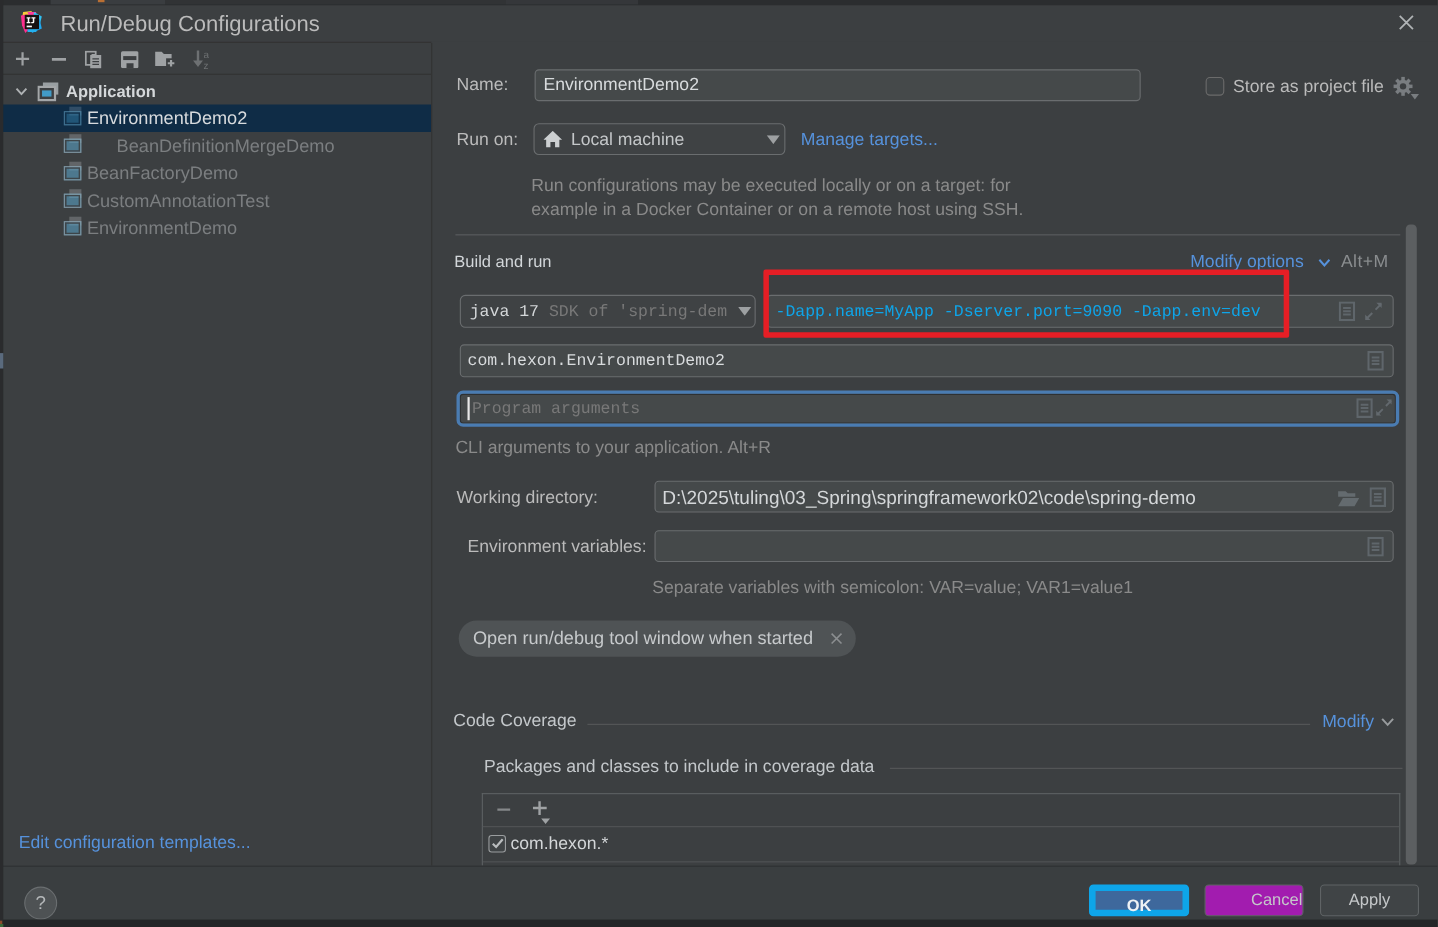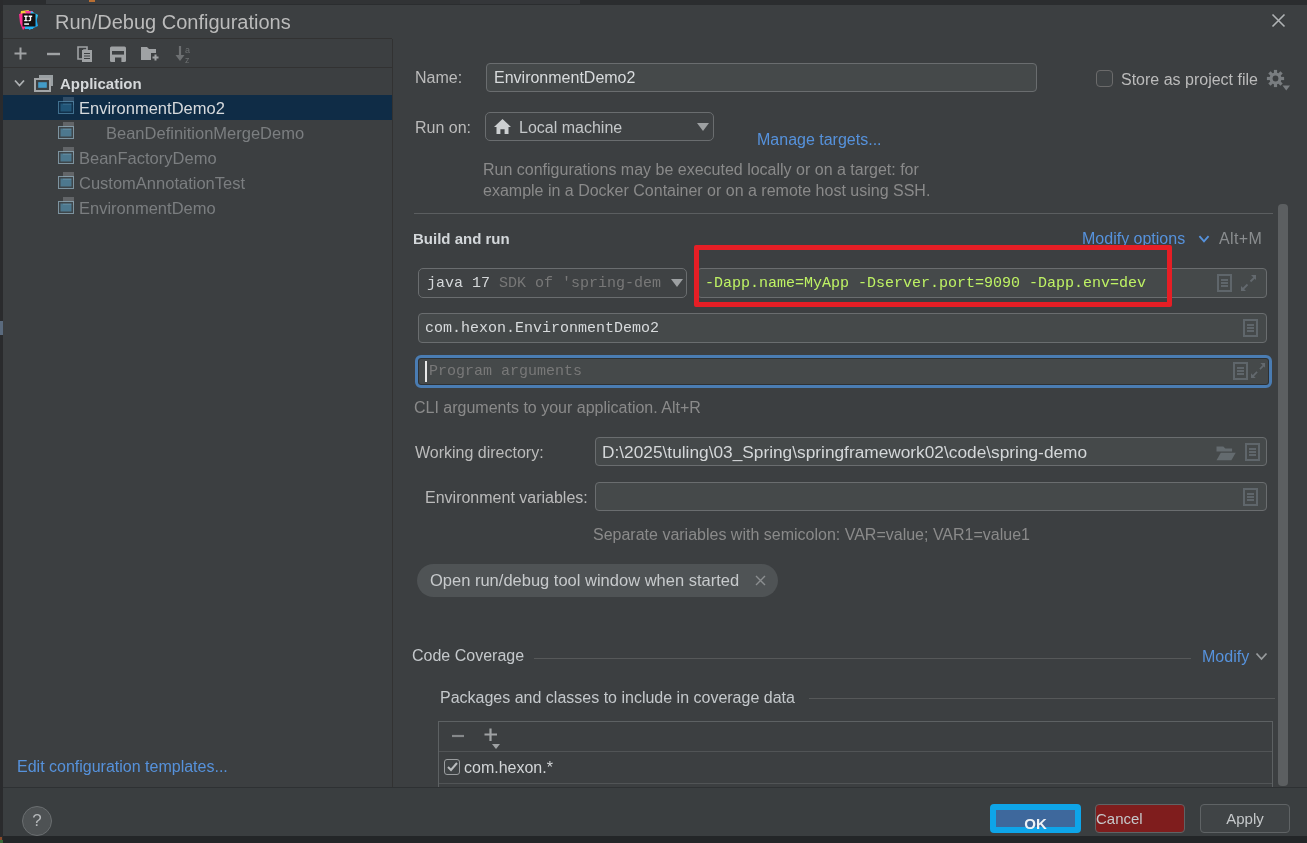--- a/index.html
+++ b/index.html
@@ -121,41 +121,41 @@
 
 <div class="abs lbl" style="left:415px;top:119px;">Run on:</div>
 <div class="abs" style="left:485px;top:112px;width:229px;height:29px;border:1px solid #6a6d6f;border-radius:5px;background:#3f4244;"></div>
 <svg class="abs" style="left:494px;top:119px;" width="17" height="15" viewBox="0 0 17 15">
   <path d="M8.5 0 L17 8 H14.5 V15 H10.6 V10.2 H6.4 V15 H2.5 V8 H0 z" fill="#cccfd1"></path>
 </svg>
 <div class="abs" style="left:519px;top:119px;color:#c4c7c9;">Local machine</div>
 <svg class="abs" style="left:697px;top:123px;" width="12" height="8" viewBox="0 0 12 8">
     <path d="M0 0 h12 l-6 8 z" fill="#9da0a2"></path>
   </svg>
-<div class="abs link" style="left:728px;top:131px;margin-left:29px;">Manage targets...</div>
+<div class="abs link" style="left:728px;top:119px;">Manage targets...</div>
 
 <div class="abs dim" style="left:483px;top:159px;line-height:21px;">Run configurations may be executed locally or on a target: for<br>example in a Docker Container or on a remote host using SSH.</div>
 
 <div class="abs" style="left:414px;top:213px;width:859px;height:1px;background:#5b5e60;"></div>
 
-<div class="abs" style="left:413px;top:230px;color:#d3d7da;font-weight:bold;font-size:15px;">Build and run</div>
+<div class="abs" style="left:413px;top:230px;color:#d3d7da;font-weight:normal;font-size:15px;">Build and run</div>
 <div class="abs link" style="left:1082px;top:230px;text-align:right;">Modify options</div>
 <svg class="abs" style="left:1198px;top:235px;" width="12" height="8" viewBox="0 0 10 7">
     <path d="M1 1 L5 5.5 L9 1" stroke="#5692dc" stroke-width="1.6" fill="none"></path>
   </svg>
 <div class="abs" style="left:1219px;top:230px;color:#8a8d8f;letter-spacing:0.4px;">Alt+M</div>
 
 <div class="abs" style="left:418px;top:268px;width:269px;height:30px;border:1px solid #6a6d6f;border-radius:5px;background:#3f4244;"></div>
 <div class="abs mono" style="left:427px;top:275px;color:#d4d7d9;">java 17 <span style="color:#787878;">SDK of 'spring-dem</span></div>
 <svg class="abs" style="left:671px;top:279px;" width="12" height="8" viewBox="0 0 12 8">
     <path d="M0 0 h12 l-6 8 z" fill="#9da0a2"></path>
   </svg>
 
 <div class="abs field" style="left:697px;top:268px;width:570px;height:30px;"></div>
-<div class="abs mono" style="left:705px;top:275px;color:#bef264;text-align:center;">-Dapp.name=MyApp -Dserver.port=9090 -Dapp.env=dev</div>
+<div class="abs mono" style="left:705px;top:275px;color:#0ea5e9;text-align:center;">-Dapp.name=MyApp -Dserver.port=9090 -Dapp.env=dev</div>
 <svg class="abs doc-ico" style="left:1217px;top:274px;" width="15" height="18" viewBox="0 0 15 18">
   <rect x="1" y="1" width="13" height="16" fill="none" stroke="#5f666b" stroke-width="2"></rect>
   <path d="M4 6 h7 M4 9 h7 M4 12 h7" stroke="#5f666b" stroke-width="1.8"></path>
 </svg>
 <svg class="abs" style="left:1241px;top:275px;" width="16" height="16" viewBox="0 0 16 16">
   <g stroke="#63696e" stroke-width="1.8" fill="#63696e">
     <path d="M9.5 6.5 L14.5 1.5" fill="none"></path>
       <path d="M15 0 v5 l-5-5 z" stroke="none"></path>
     <path d="M6.5 9.5 L1.5 14.5" fill="none"></path>
       <path d="M0 16 v-5 l5 5 z" stroke="none"></path>
@@ -240,21 +240,21 @@
     <path d="M1 5 L4 8 L10 1" stroke="#b9bcbe" stroke-width="2" fill="none"></path>
   </svg>
 <div class="abs" style="left:464px;top:759px;color:#d3d6d8;">com.hexon.*</div>
 <div class="abs" style="left:439px;top:783px;width:833px;height:1px;background:#515456;"></div>
 
 <div class="abs" style="left:1278px;top:204px;width:10px;height:582px;background:#5c5f61;border-radius:4px;"></div>
 
 <div class="abs" style="left:0;top:787px;width:1307px;height:49px;background:#3a3e40;border-top:1px solid #2e3133;"></div>
 <div class="abs" style="left:22px;top:806px;width:30px;height:30px;border-radius:50%;background:#4e5254;border:1px solid #6a6e70;color:#b5b8ba;text-align:center;line-height:28px;font-size:17px;">?</div>
 <div class="abs" style="left:990px;top:804px;width:91px;height:29px;border-radius:4px;background:#3e689c;border:6px solid #0ea5e9;color:#eef2f5;font-weight:bold;font-size:15px;text-align:center;line-height:27px;">OK</div>
-<div class="abs" style="left:1095px;top:804px;width:90px;height:29px;border-radius:4px;background:#7f1d1d;border:1px solid #5f6365;color:#c5c8ca;font-size:15px;text-align:left;line-height:27px;">Cancel</div>
+<div class="abs" style="left:1095px;top:804px;width:90px;height:29px;border-radius:4px;background:#a21caf;border:1px solid #5f6365;color:#c5c8ca;font-size:15px;text-align:right;line-height:27px;">Cancel</div>
 <div class="abs" style="left:1200px;top:804px;width:90px;height:29px;border-radius:4px;background:#404446;border:1px solid #5f6365;color:#c5c8ca;font-size:15px;text-align:center;line-height:27px;">Apply</div>
 
 <div class="abs" style="left:0;top:836px;width:1307px;height:7px;background:#232628;"></div>
 
 <div class="abs" style="left:0;top:0;width:3px;height:843px;background:#2a2b2d;"></div>
 <div class="abs" style="left:0;top:321px;width:3px;height:14px;background:#5a6a7d;"></div>
 <div class="abs" style="left:0;top:837px;width:2px;height:6px;background:#8a4a2a;"></div>
 <div class="abs" style="left:0;top:840px;width:3px;height:3px;background:#3a6a3a;"></div>
 
 <style>

